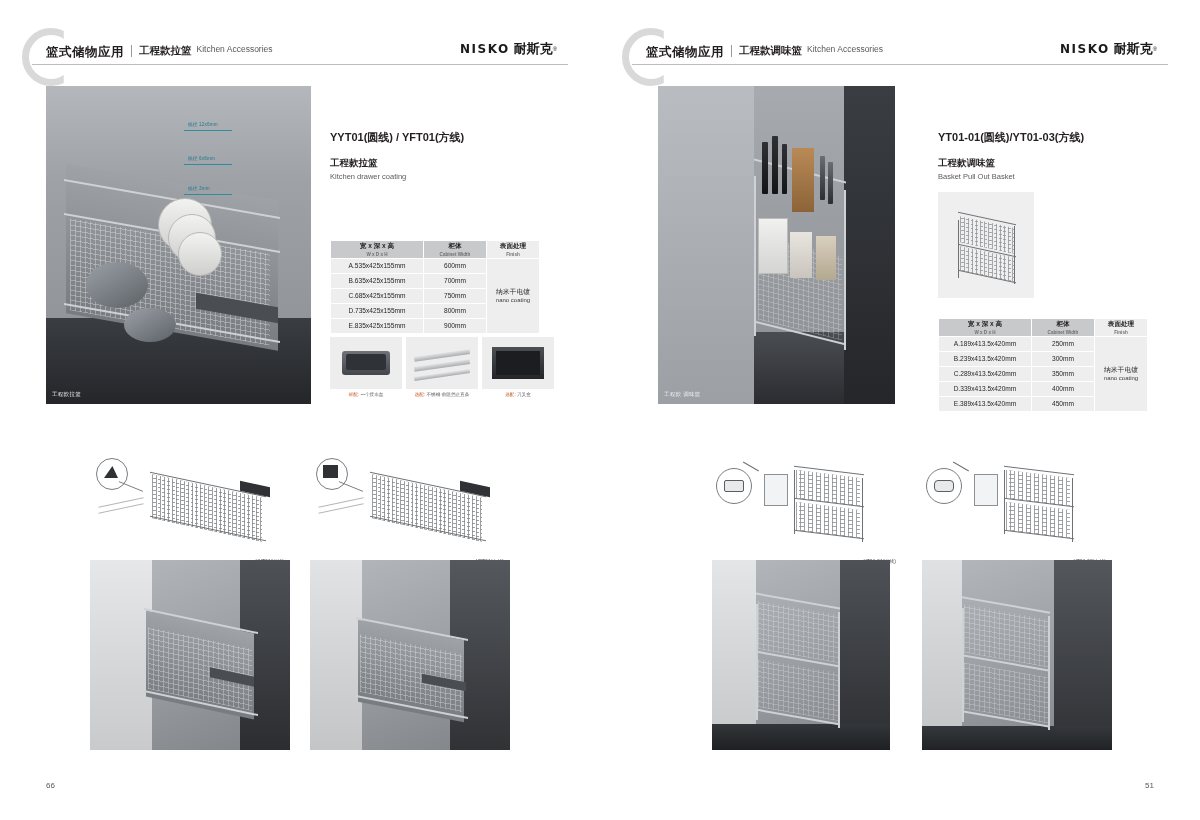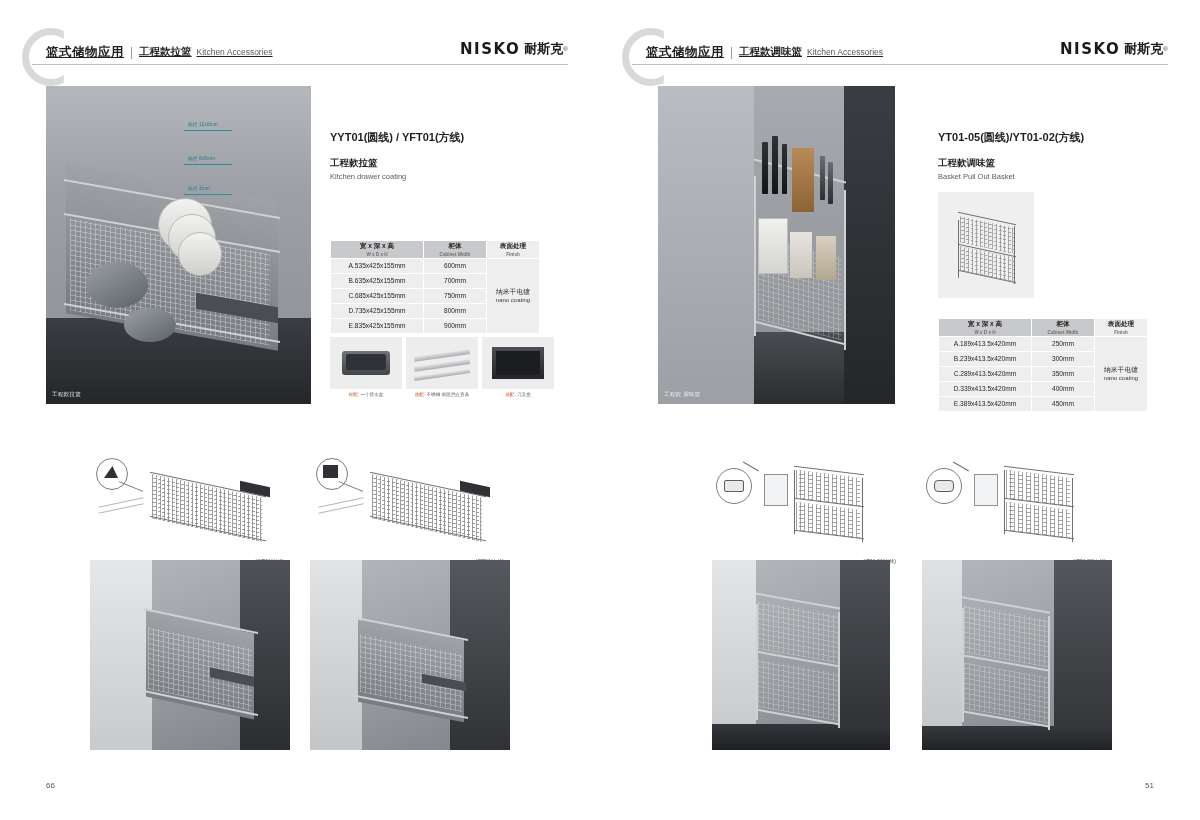--- a/index.html
+++ b/index.html
@@ -18,32 +18,32 @@
   .hdr{position:absolute;top:34px;height:36px;display:flex;align-items:center;}
   .hdr-left{left:32px;}
   .hdr-right{left:632px;}
   .c-ring{
     position:absolute;left:-10px;top:-6px;
     width:44px;height:44px;border-radius:50%;
     border:7px solid #d9d9d9;
     clip-path: polygon(0 0, 72% 0, 72% 26%, 30% 26%, 30% 74%, 72% 74%, 72% 100%, 0 100%);
     z-index:0;
   }
-  .hdr-txt{position:relative;z-index:2;display:flex;align-items:center;padding-left:14px;text-decoration:underline;}
+  .hdr-txt{position:relative;z-index:2;display:flex;align-items:flex-start;padding-left:14px;}
   .hdr-cn{font-size:12.5px;font-weight:bold;color:#231f20;letter-spacing:.5px;}
   .hdr-bar{display:inline-block;width:1px;height:12px;background:#9a9a9a;margin:0 7px;position:relative;top:1px;}
   .hdr-sub{font-size:10.5px;font-weight:bold;color:#231f20;}
   .hdr-en{font-size:8.5px;color:#58585a;margin-left:5px;font-weight:normal;}
   .hdr-rule{position:absolute;height:1px;background:#bdbdbd;top:64px;}
   .rule-l{left:32px;width:536px;}
 
   
   .logo{position:absolute;top:40px;display:flex;align-items:center;}
   .logo-l{left:460px;}
-  .logo-n{font-size:15px;font-weight:bold;letter-spacing:1.5px;color:#1a1a1a;font-family:"DejaVu Sans",sans-serif;}
+  .logo-n{font-size:12px;font-weight:bold;letter-spacing:1.5px;color:#1a1a1a;font-family:"DejaVu Sans",sans-serif;}
   .logo-cn{font-size:13px;font-weight:bold;color:#1a1a1a;margin-left:4px;letter-spacing:0;}
   .logo-tm{font-size:6px;vertical-align:super;color:#1a1a1a;}
 
   
   .hero{position:absolute;border:0;}
   .hero-l{left:46px;top:86px;width:265px;height:318px;}
   .photo{position:relative;width:100%;height:100%;overflow:hidden;background:#8d9095;}
   .photo-cap{position:absolute;left:6px;bottom:6px;font-size:5.5px;color:#efefef;letter-spacing:.3px;}
 
   
@@ -338,21 +338,21 @@
         <div class="knife" style="left:162px;top:70px;width:5px;height:44px;background:linear-gradient(180deg,#6a6d71,#2c2e31);"></div>
         <div class="knife" style="left:170px;top:76px;width:5px;height:42px;background:linear-gradient(180deg,#6a6d71,#2c2e31);"></div>
         <div class="bottlegrp" style="left:100px;top:132px;width:28px;height:54px;background:linear-gradient(180deg,#f0f0ee,#d4d4d2);border:1px solid #bcbcba;"></div>
         <div class="bottlegrp" style="left:132px;top:146px;width:22px;height:46px;background:linear-gradient(180deg,#e8e5df,#c9c5bd);"></div>
         <div class="bottlegrp" style="left:158px;top:150px;width:20px;height:44px;background:linear-gradient(180deg,#d9cfbe,#b3a890);"></div>
         <div class="photo-cap">工程款 调味篮</div>
       </div>
     </div>
 
     <div class="txt" style="left:338px;top:130px;width:230px;">
-      <div class="code">YT01-05(圆线)/YT01-02(方线)</div>
+      <div class="code">YT01-01(圆线)/YT01-03(方线)</div>
       <div class="name-cn">工程款调味篮</div>
       <div class="name-en">Basket Pull Out Basket</div>
     </div>
 
     <div class="thumb" style="left:338px;top:192px;">
       <div style="position:absolute;inset:0;background:#efefef;"></div>
       <div class="wire" style="left:20px;top:26px;width:58px;height:1.4px;background:#6e7175;transform:skewY(12deg);"></div>
       <div class="wire" style="left:20px;top:58px;width:58px;height:1.4px;background:#6e7175;transform:skewY(12deg);"></div>
       <div class="wire" style="left:20px;top:84px;width:58px;height:1.4px;background:#6e7175;transform:skewY(12deg);"></div>
       <div class="wire" style="left:20px;top:28px;width:1.4px;height:58px;background:#6e7175;"></div>

